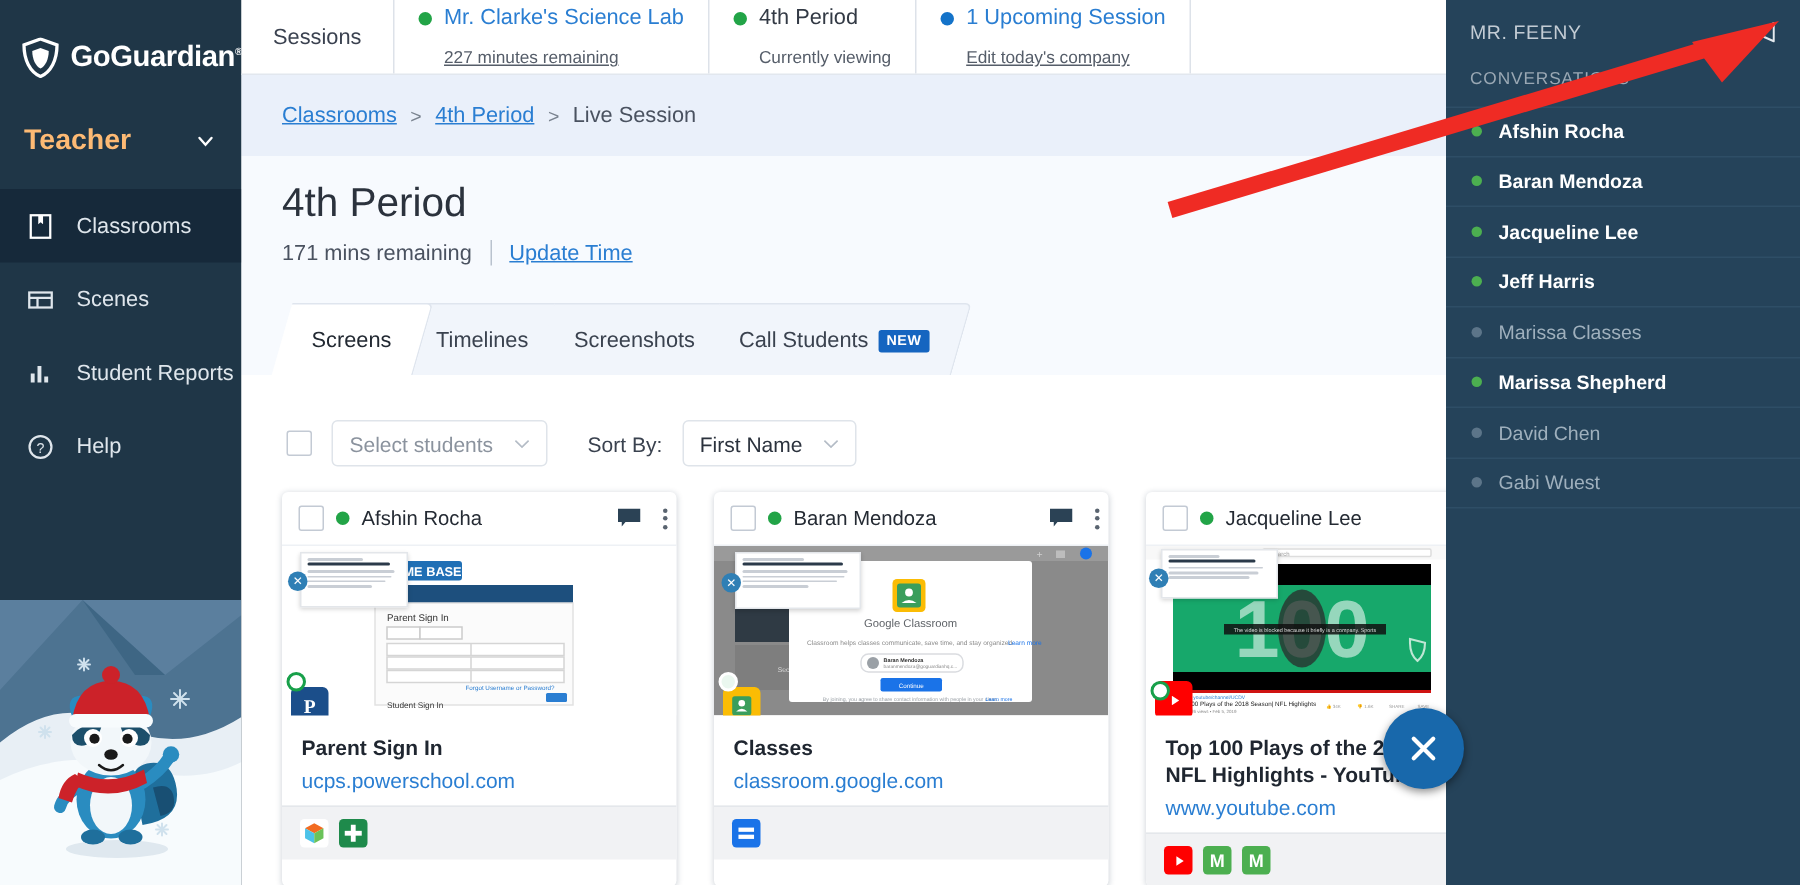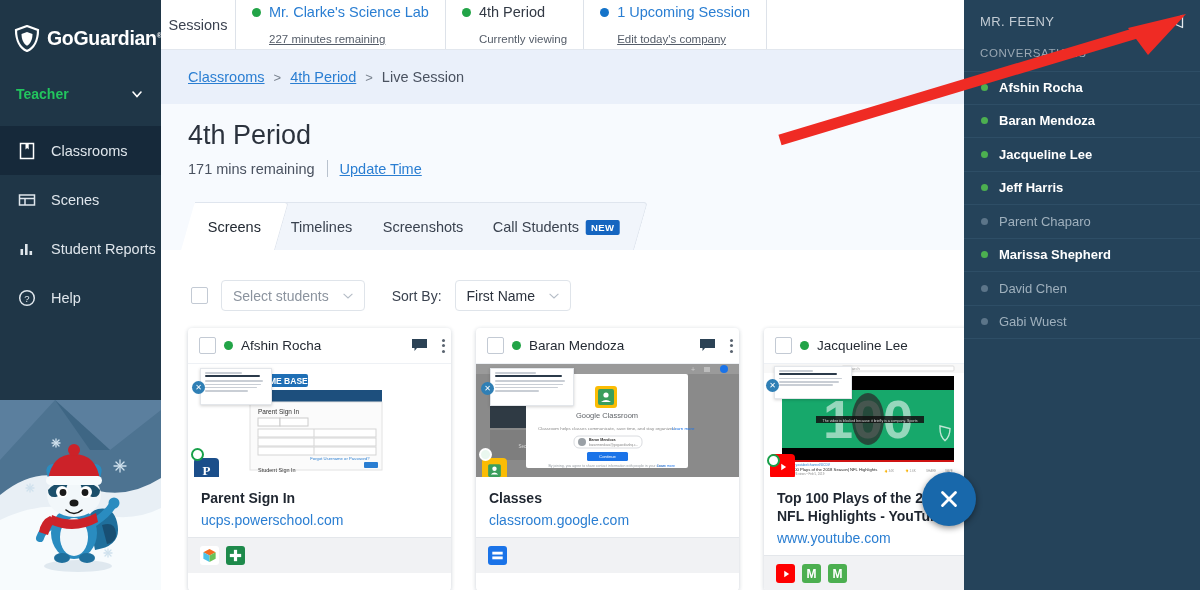--- a/index.html
+++ b/index.html
@@ -18,21 +18,21 @@
   }
   .brand { display: flex; align-items: center; gap: 7px; padding: 20px 0 0 14px; height: 56px; }
   .brand-logo { width: 26px; height: 27px; flex: 0 0 auto; }
   .brand-name { font-size: 19.5px; font-weight: bold; letter-spacing: -0.3px; color: #fff; white-space: nowrap; }
   .brand-reg { font-size: 7px; vertical-align: super; }
 
   .role-row {
     display: flex; align-items: center; justify-content: space-between;
     padding: 0 18px 0 16px; height: 48px; margin-top: 14px;
   }
-  .role-label { font-size: 14px; font-weight: bold; color: #22c55e; }
+  .role-label { font-size: 19px; font-weight: bold; color: #fdba74; }
   .chev { width: 12px; height: 12px; }
 
   .nav-list { margin-top: 8px; }
   .nav-item {
     display: flex; align-items: center; gap: 14px;
     height: 49px; padding-left: 17px; color: #dfe6ec; font-size: 14.5px;
     cursor: pointer;
   }
   .nav-item.active { background: #16293a; }
   .nav-ico { width: 20px; height: 20px; flex: 0 0 auto; display:block; }
@@ -41,21 +41,21 @@
   .mascot { position: absolute; left: 0; bottom: 0; width: 161px; height: 190px; overflow: hidden; }
 
   
   .sessionbar {
     position: absolute; left: 161px; top: 0; width: 1039px; height: 50px;
     background: #ffffff; display: flex; align-items: stretch;
     border-bottom: 1px solid #e2e7ee;
   }
   .sess-label {
     display: flex; align-items: center; justify-content: center;
-    width: 75px; font-size: 14.5px; color: #3b4250;
+    width: 102px; font-size: 14.5px; color: #3b4250;
     border-right: 1px solid #dde2e9;
   }
   .sess-tab {
     display: flex; flex-direction: column; justify-content: center;
     padding: 0 16px; border-right: 1px solid #dde2e9; cursor: pointer;
     min-width: 90px;
   }
   .sess-top { display: flex; align-items: center; gap: 8px; }
   .dot { width: 9px; height: 9px; border-radius: 50%; flex: 0 0 auto; }
   .dot.green { background: #22a447; }
@@ -691,21 +691,21 @@
       <div class="conv">
           <span class="cdot on"></span>
           <span class="cname">Jacqueline Lee</span>
         </div>
       <div class="conv">
           <span class="cdot on"></span>
           <span class="cname">Jeff Harris</span>
         </div>
       <div class="conv">
           <span class="cdot off"></span>
-          <span class="cname off">Parent Chaparo</span>
+          <span class="cname off">Marissa Classes</span>
         </div>
       <div class="conv">
           <span class="cdot on"></span>
           <span class="cname">Marissa Shepherd</span>
         </div>
       <div class="conv">
           <span class="cdot off"></span>
           <span class="cname off">David Chen</span>
         </div>
       <div class="conv">

